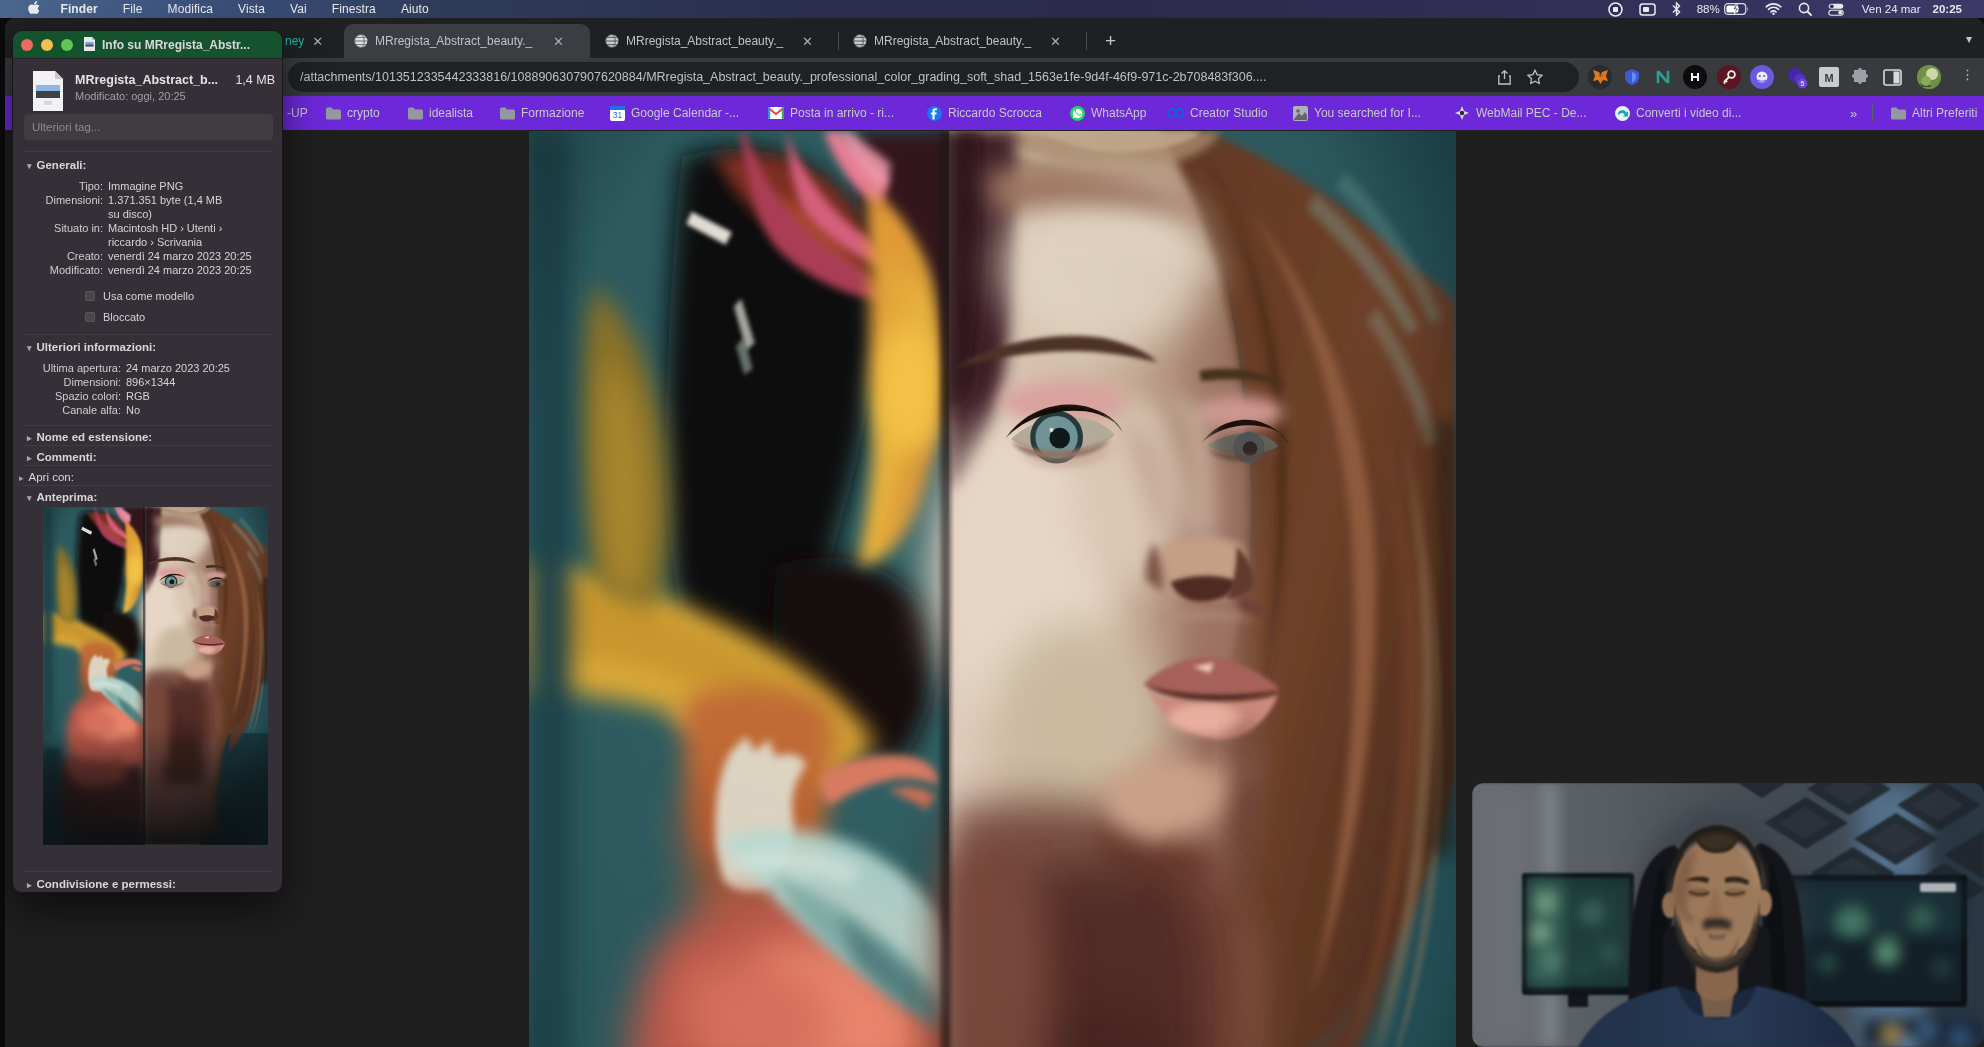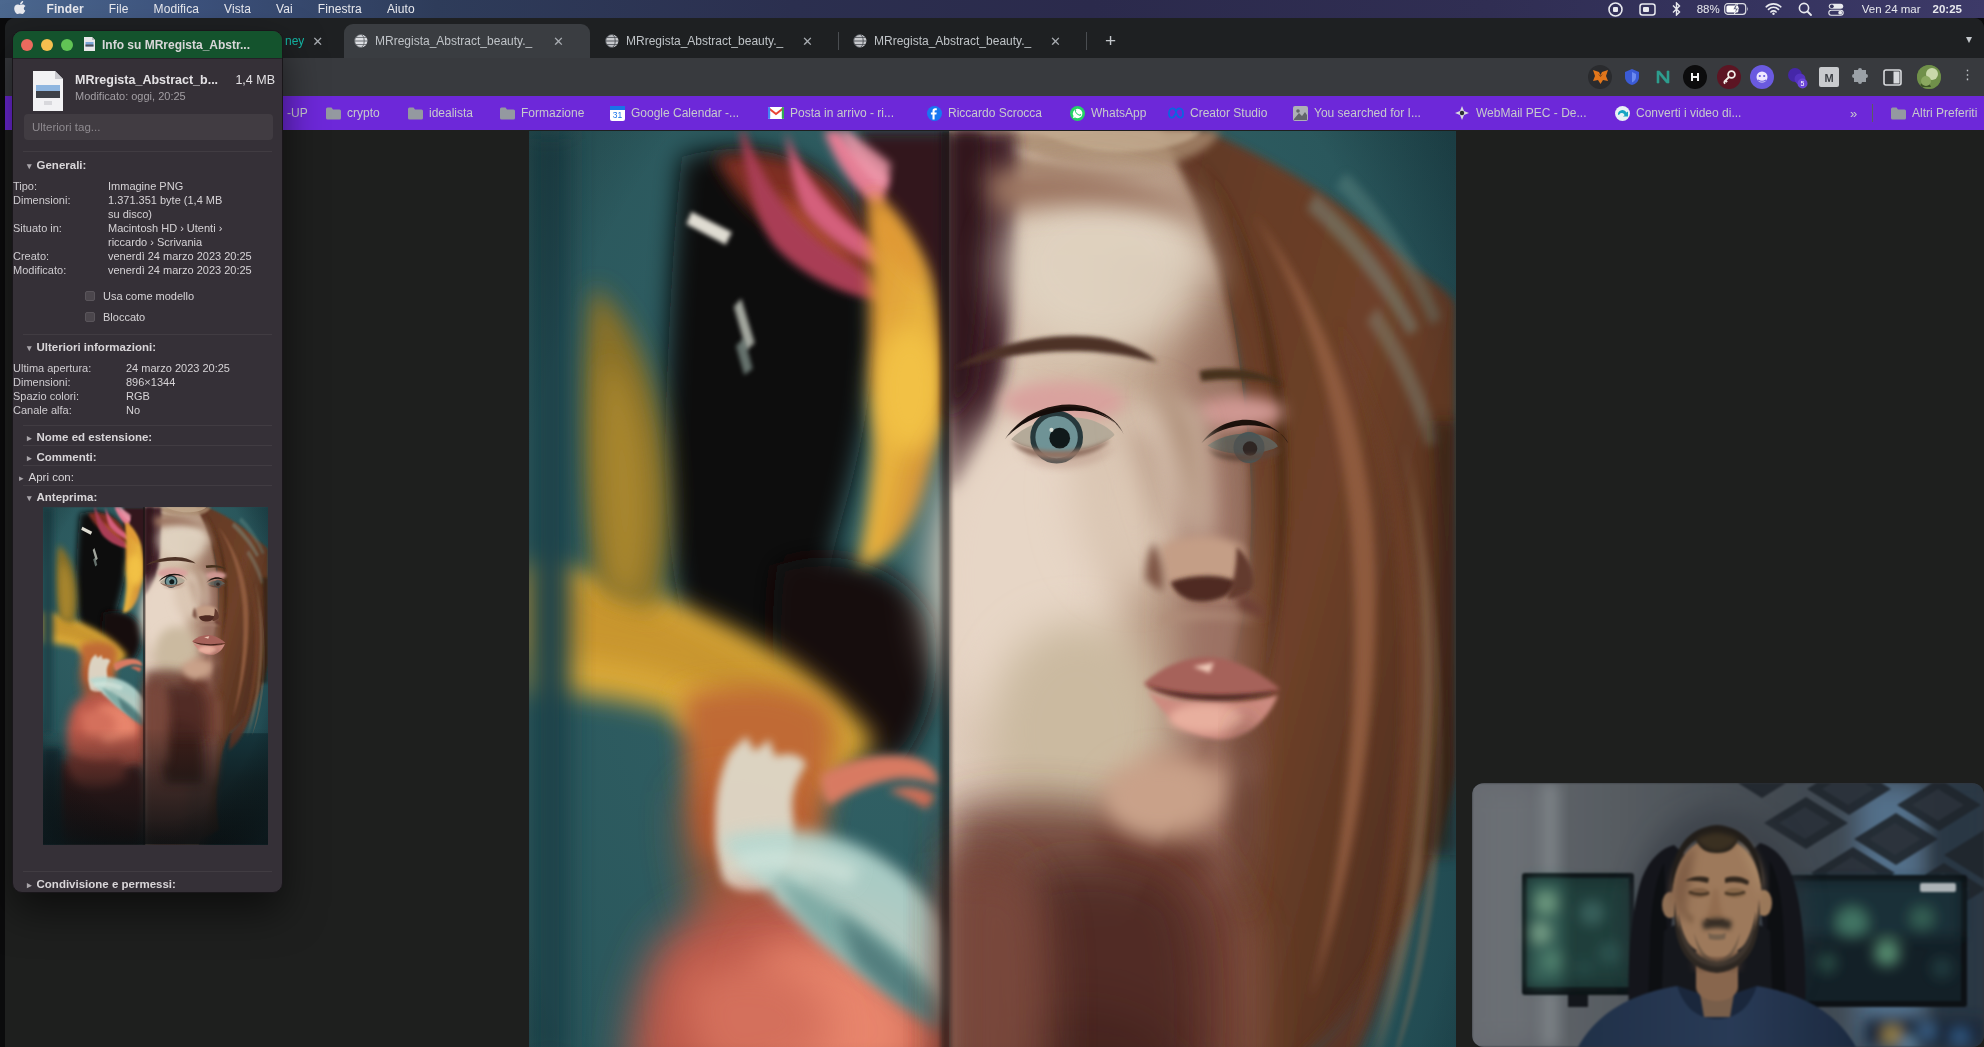--- a/index.html
+++ b/index.html
@@ -1,21 +1,21 @@
 <!DOCTYPE html>
 <html><head><meta charset="utf-8"><style>
 *{margin:0;padding:0;box-sizing:border-box}
 html,body{width:1984px;height:1047px;overflow:hidden;background:#000}
 body{font-family:"Liberation Sans",sans-serif;-webkit-font-smoothing:antialiased}
 #screen{position:absolute;top:0;left:0;width:1984px;height:1047px;background:#0b0b0c;overflow:hidden}
 
 #menubar{position:absolute;top:0;left:0;width:1984px;height:18px;
  background:linear-gradient(90deg,#4c688f 0%,#3c517b 10%,#2e3c5a 22%,#2b2f4f 40%,#2b2a4c 55%,#302e53 75%,#363460 90%,#3d3a68 100%);
  color:#e8e9ee;font-size:12px;display:flex;align-items:center}
-#menubar .left{display:flex;align-items:center;gap:0;padding-left:13px}
+#menubar .left{display:flex;align-items:center;gap:0;padding-left:27px}
 #menubar .mi{padding:0 12.5px;font-weight:400;letter-spacing:.1px}
 #menubar .mi.b{font-weight:700}
 #menubar .right{margin-left:auto;display:flex;align-items:center;gap:0;padding-right:10px;font-size:11.5px}
 #menubar .ri{padding:0 8px;display:flex;align-items:center}
 
 #chrome{position:absolute;top:18px;left:5px;width:1979px;height:1029px;background:#202124;border-radius:10px 10px 0 0;overflow:hidden}
 #tabbar{position:absolute;top:0;left:0;right:0;height:40px;background:#1e2022}
 .tab{position:absolute;top:6px;height:34px;border-radius:9px 9px 0 0;display:flex;align-items:center;color:#bfc3c7;font-size:12px}
 .tab .ttl{white-space:nowrap;overflow:hidden}
 .tabx{color:#a9adb2;font-size:13px;margin:0 10px 0 8px}
@@ -30,21 +30,21 @@
 .bk{display:flex;align-items:center;margin-right:0;padding:0 8px;white-space:nowrap}
 .bk .ic{width:16px;height:16px;margin-right:6px;display:inline-flex;align-items:center;justify-content:center}
 #content{position:absolute;top:112px;left:0;right:0;bottom:0;background:#1e1f1e}
 #artmain{position:absolute;left:524px;top:1px;width:927px;height:916px;overflow:hidden}
 #artmain svg{display:block}
 
 #infopanel{position:absolute;left:12px;top:30px;width:271px;height:863px;background:#353037;border-radius:10px;box-shadow:0 18px 40px rgba(0,0,0,.55);color:#d6d3d6;font-size:11px;overflow:hidden;border:1px solid #19161a}
 #ip-title{position:absolute;top:0;left:0;right:0;height:28px;background:#14532d;border-bottom:1px solid #252127;display:flex;align-items:center}
 .tl{width:12px;height:12px;border-radius:50%;margin-left:8px}
 #ip-title .ttext{margin-left:6px;font-size:12px;font-weight:600;color:#d9d7d9;white-space:nowrap}
-.lab{position:absolute;color:#cfccd0}
+.lab{position:absolute;text-align:right;color:#cfccd0}
 .val{position:absolute;color:#d6d3d6}
 .sep{position:absolute;left:10px;right:10px;height:1px;background:#413c42}
 .chk{position:absolute;width:10px;height:10px;border-radius:2px;background:#4b464c;border:1px solid #5a555b}
 .tri{display:inline-block;color:#a9a5aa;font-size:9px;margin-right:5px}
 #ip-preview{position:absolute;left:30px;top:476px;width:225px;height:354px;overflow:hidden}
 
 #webcam{position:absolute;left:1472px;top:783px;width:512px;height:264px;border-radius:12px;overflow:hidden;background:#30343a}
 #webcam svg{filter:blur(1.1px)}
 </style></head>
 <body>
@@ -354,20 +354,30 @@
             <path d="M7,.6 a6.4,6.4 0 0 0 0,12.8 a3.2,6.4 0 0 0 0,-12.8 M.6,7 h12.8 M2,3.4 h10 M2,10.6 h10" stroke="#4a4d52" stroke-width=".9" fill="none"></path>
           </svg>
           <span class="ttl" style="width:168px">MRregista_Abstract_beauty._</span>
           <span class="tabx">✕</span>
         </div>
     <div class="tsep" style="left:1081px"></div>
     <div id="newtab" style="left:1100px">+</div>
     <div id="tabchev">▾</div>
   </div>
   <div id="toolbar">
+    <div id="urlpill">
+          <span class="u">/attachments/1013512335442333816/1088906307907620884/MRregista_Abstract_beauty._professional_color_grading_soft_shad_1563e1fe-9d4f-46f9-971c-2b708483f306....</span>
+      <svg width="13" height="15" viewBox="0 0 13 15" style="position:absolute;right:68px;top:8px">
+            <path d="M6.5,1 v8 M3.5,3.5 L6.5,.8 L9.5,3.5" stroke="#c0c4c8" stroke-width="1.3" fill="none"></path>
+            <path d="M2,6 h-1.2 v8 h11.4 v-8 h-1.2" stroke="#c0c4c8" stroke-width="1.3" fill="none"></path>
+          </svg>
+      <svg width="16" height="16" viewBox="0 0 16 16" style="position:absolute;right:36px;top:7px">
+            <path d="M8,1.2 L10.1,5.6 L15,6.3 L11.5,9.7 L12.3,14.5 L8,12.2 L3.7,14.5 L4.5,9.7 L1,6.3 L5.9,5.6 Z" fill="none" stroke="#c0c4c8" stroke-width="1.2"></path>
+          </svg>
+    </div>
     <div class="exticon" style="left:1583px;background:#2a2b2e">
           <svg width="17" height="16" viewBox="0 0 17 16">
             <path d="M1,1 L7,3 L8.5,6 L10,3 L16,1 L14,7 L16,12 L11,11 L8.5,15 L6,11 L1,12 L3,7 Z" fill="#e2761b"></path>
             <path d="M6,5 L8.5,8 L11,5 L8.5,6.5 Z" fill="#763d16"></path>
           </svg>
         </div>
     <div class="exticon" style="left:1615px;background:transparent">
           <svg width="18" height="18" viewBox="0 0 18 18">
             <path d="M9,1 L16,4 V9 C16,13 13,16 9,17 C5,16 2,13 2,9 V4 Z" fill="#3b5bd6"></path>
             <path d="M9,4 L13,6 V9 C13,11.5 11.4,13.6 9,14.4 Z" fill="#6b8af0"></path>

